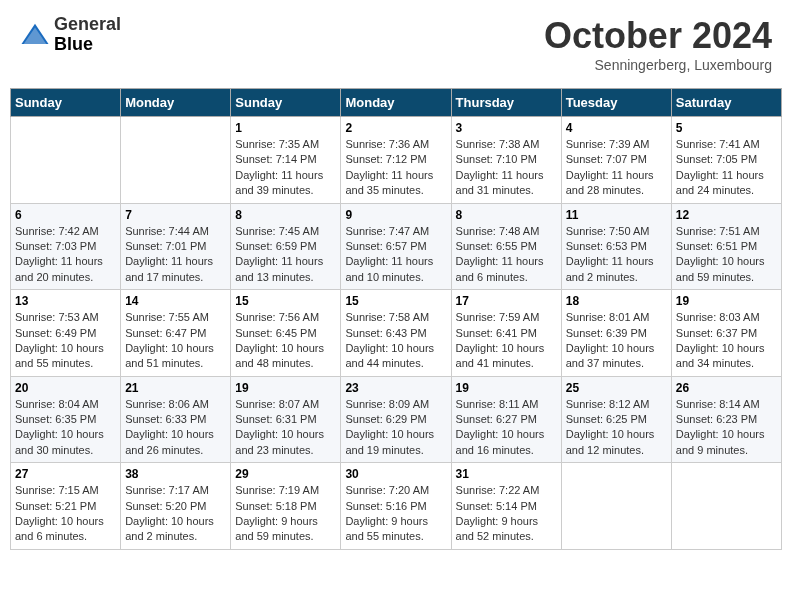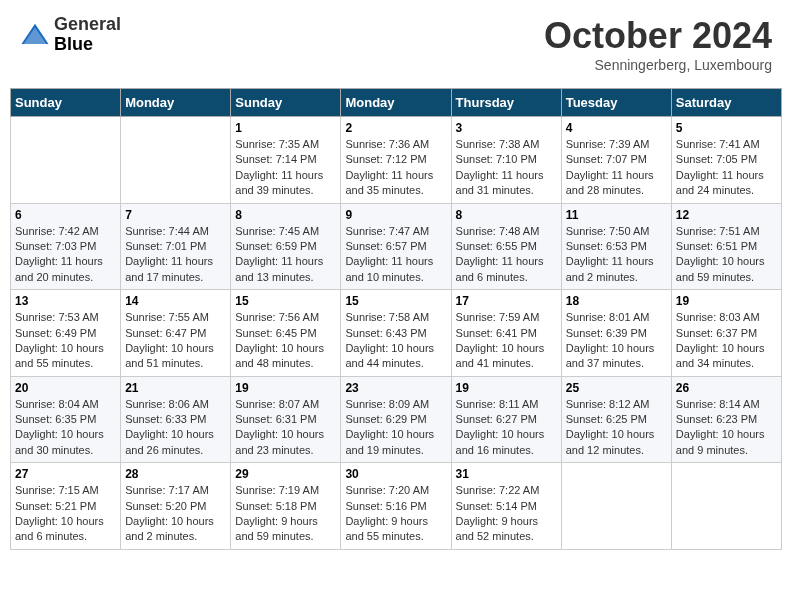--- a/index.html
+++ b/index.html
@@ -231,21 +231,21 @@
           <div class="day-num">26</div>
           <div class="day-info">Sunrise: 8:14 AM<br>Sunset: 6:23 PM<br>Daylight: 10 hours and 9 minutes.</div>
         </td>
       </tr>
       <tr>
         <td>
           <div class="day-num">27</div>
           <div class="day-info">Sunrise: 7:15 AM<br>Sunset: 5:21 PM<br>Daylight: 10 hours and 6 minutes.</div>
         </td>
         <td>
-          <div class="day-num">28</div>
+          <div class="day-num">38</div>
           <div class="day-info">Sunrise: 7:17 AM<br>Sunset: 5:20 PM<br>Daylight: 10 hours and 2 minutes.</div>
         </td>
         <td>
           <div class="day-num">29</div>
           <div class="day-info">Sunrise: 7:19 AM<br>Sunset: 5:18 PM<br>Daylight: 9 hours and 59 minutes.</div>
         </td>
         <td>
           <div class="day-num">30</div>
           <div class="day-info">Sunrise: 7:20 AM<br>Sunset: 5:16 PM<br>Daylight: 9 hours and 55 minutes.</div>
         </td>

